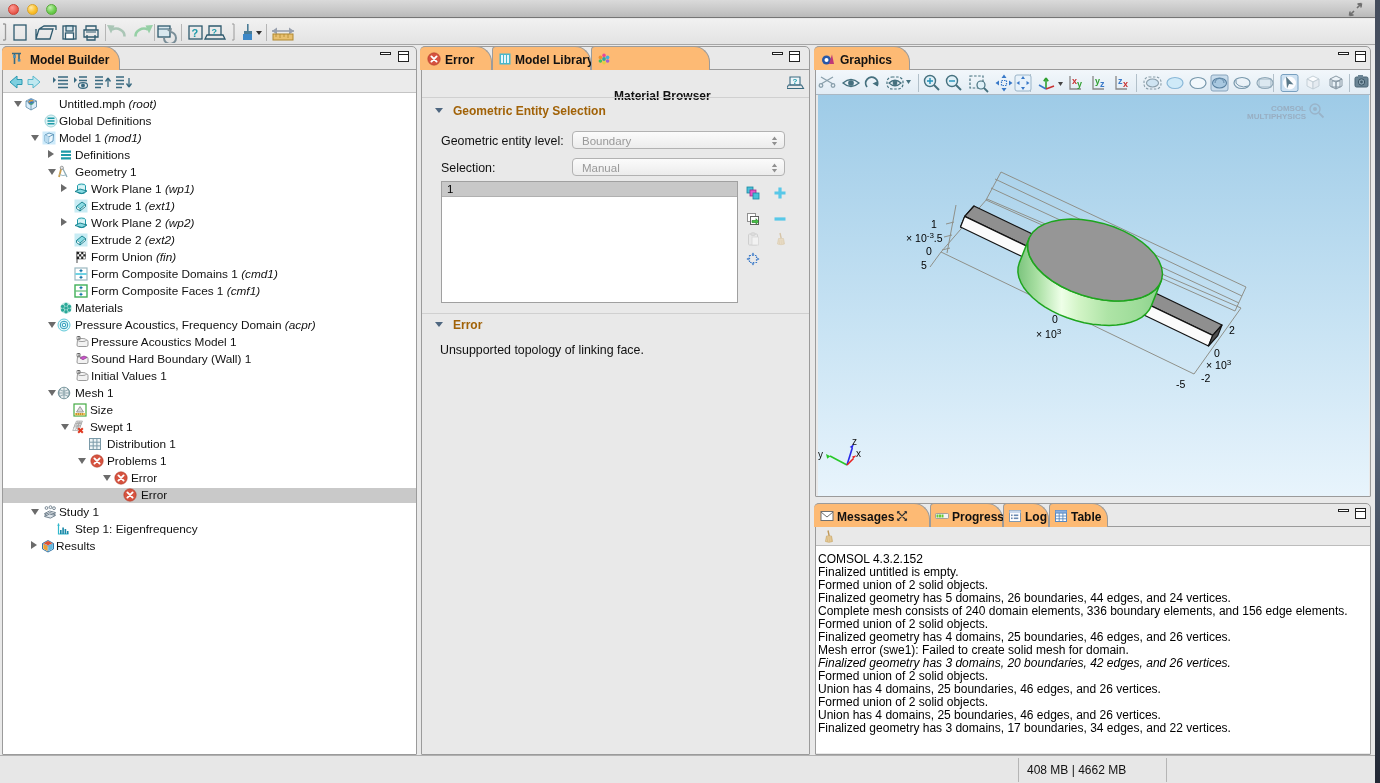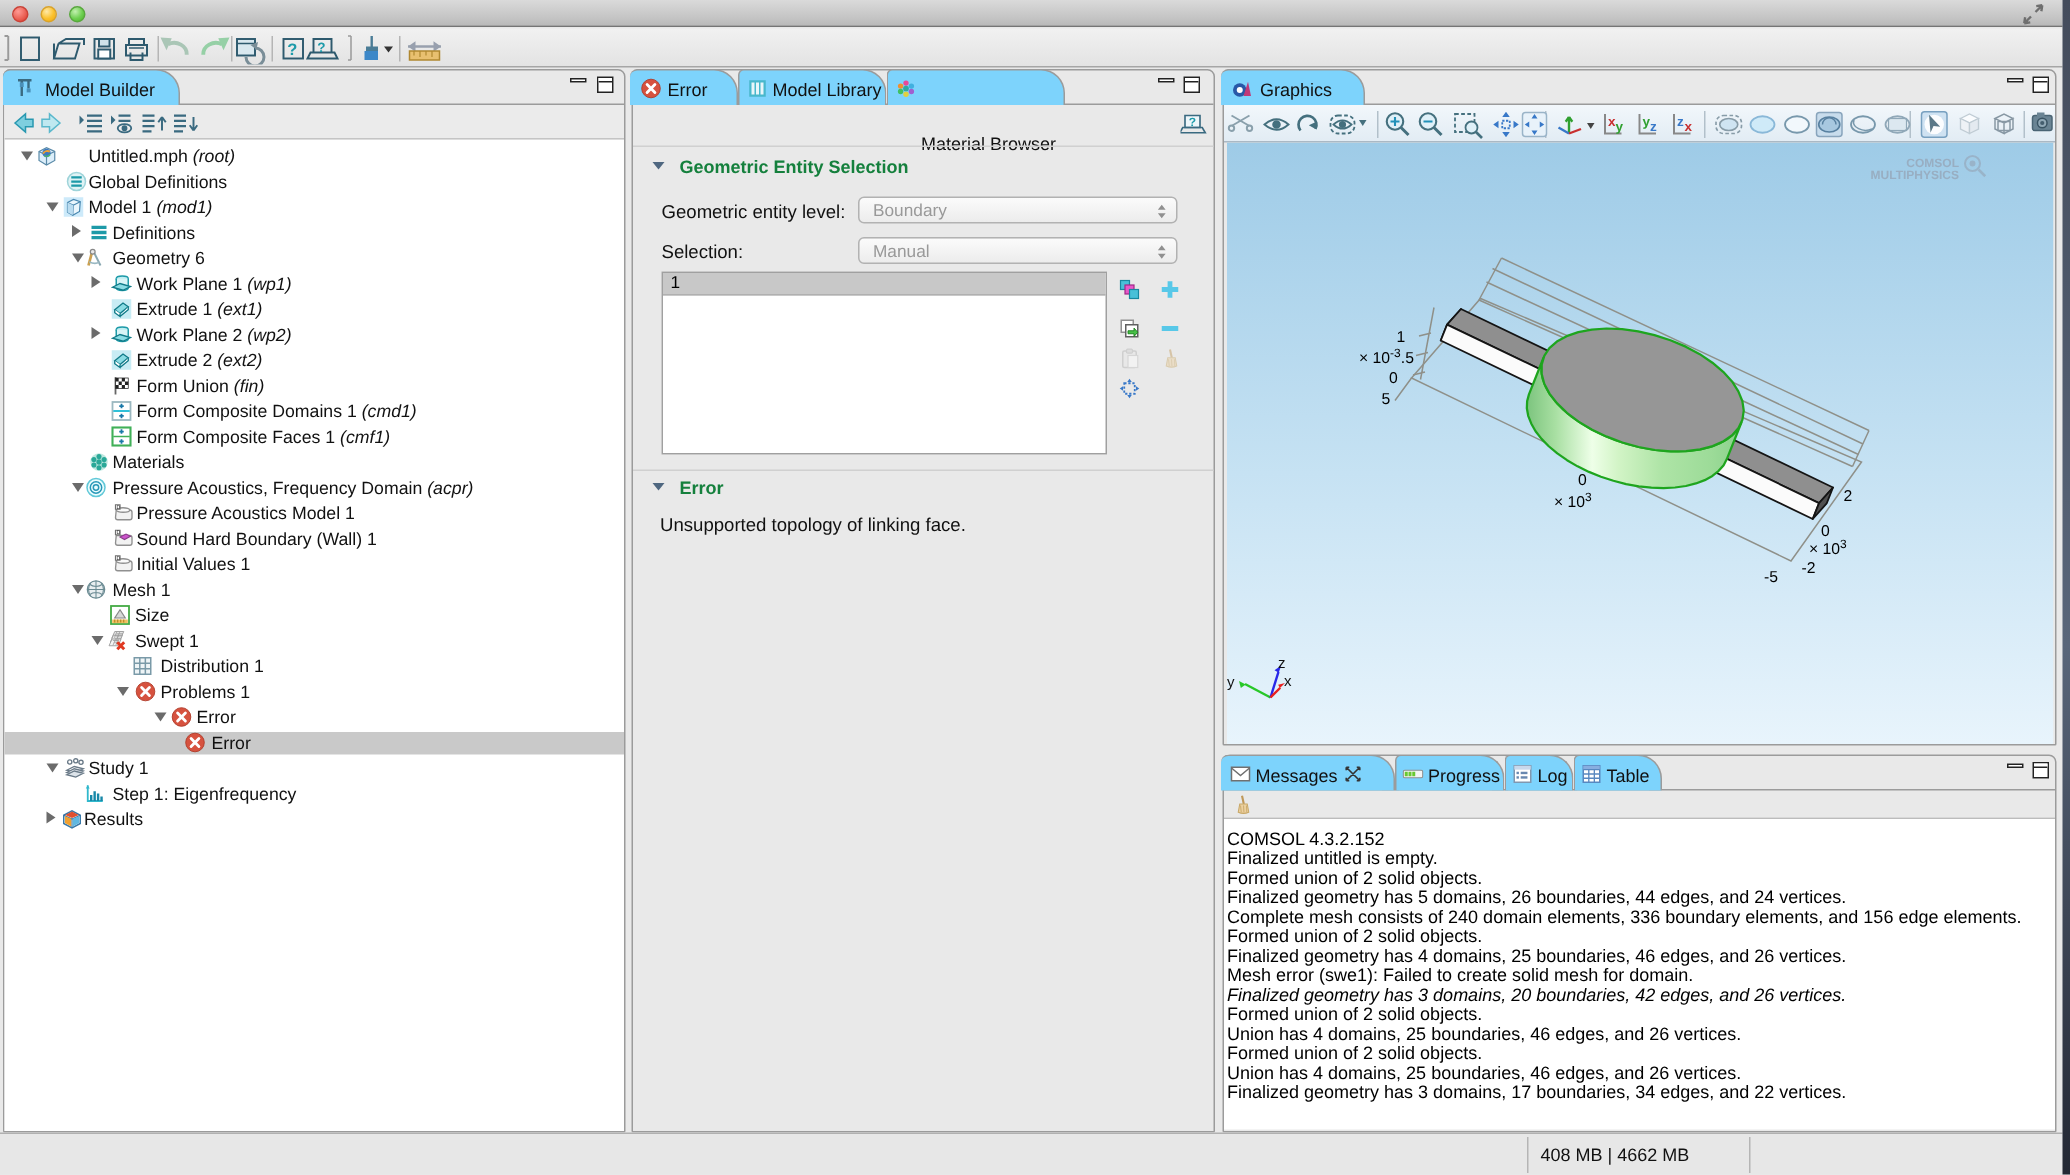--- a/index.html
+++ b/index.html
@@ -3,32 +3,32 @@
 <style>
 *{margin:0;padding:0;box-sizing:border-box;}
 html,body{width:1380px;height:783px;overflow:hidden;background:#e9e9e9;font-family:"Liberation Sans",sans-serif;}
 .abs{position:absolute;}
 #titlebar{position:absolute;left:0;top:0;width:1375px;height:18px;background:linear-gradient(#dadada,#c6c6c6 65%,#b9b9b9);border-bottom:1px solid #757575;}
 .tl{position:absolute;top:3.5px;width:11px;height:11px;border-radius:50%;}
 #title{position:absolute;top:1px;left:0;width:1375px;text-align:center;font-size:13px;color:#393939;}
 #toolbar{position:absolute;left:0;top:19px;width:1375px;height:26px;background:linear-gradient(#f1f1f1,#e3e3e3);border-bottom:1px solid #a6a6a6;}
 .panel{position:absolute;background:#e9e9e9;border:1px solid #9b9b9b;border-radius:5px 5px 1px 1px;}
 .tabline{position:absolute;border-bottom:1px solid #9b9b9b;height:24px;left:0;right:0;top:0;}
-.tab{position:absolute;top:0;height:24px;background:#7dd3fc;border:1px solid #9b9b9b;border-bottom:none;border-radius:4px 14px 0 0;font-size:12px;color:#111;}
+.tab{position:absolute;top:0;height:24px;background:#fdba74;border:1px solid #9b9b9b;border-bottom:none;border-radius:4px 14px 0 0;font-size:12px;color:#111;font-weight:bold;}
 .tab.active{z-index:3;}
 .tab .lbl{position:absolute;top:5.5px;white-space:nowrap;}
 .minmax{position:absolute;top:5px;width:30px;height:12px;}
 .tree-row{position:absolute;height:17px;left:3px;right:3px;font-size:11.8px;color:#111;}
 .tree-row span.t{position:absolute;top:2px;white-space:nowrap;}
 .tri{position:absolute;width:0;height:0;}
 .tri.down{border-left:4.5px solid transparent;border-right:4.5px solid transparent;border-top:6px solid #6b6b6b;top:6px;}
 .tri.right{border-top:4.5px solid transparent;border-bottom:4.5px solid transparent;border-left:6px solid #6b6b6b;top:4px;}
 .ticon{position:absolute;top:1.5px;}
 i{font-style:italic;}
-.seclbl{color:#15803d;font-weight:bold;font-size:12px;position:absolute;}
+.seclbl{color:#a16207;font-weight:bold;font-size:12px;position:absolute;}
 .sectri{position:absolute;width:0;height:0;border-left:4px solid transparent;border-right:4px solid transparent;border-top:5.5px solid #4f6780;}
 .flbl{position:absolute;font-size:12.4px;color:#111;}
 .combo{position:absolute;height:18px;border:1px solid #b2b2b2;border-radius:4px;background:linear-gradient(#fbfbfb,#ececec);font-size:11.5px;color:#999;}
 .msgline{position:absolute;left:818px;font-size:12px;color:#000000;white-space:nowrap;height:13px;}
 .sep{position:absolute;width:1px;background:#b5b5b5;}
 </style></head>
 <body>
 <div id="titlebar">
 <div class="tl" style="left:8px;background:radial-gradient(circle at 35% 30%,#ff9a94,#ec6559 55%,#d8372a);border:0.5px solid #ca4237;"></div>
 <div class="tl" style="left:27px;background:radial-gradient(circle at 35% 30%,#ffe9a8,#fbc12d 55%,#f0a913);border:0.5px solid #d9a32b;"></div>
@@ -384,21 +384,21 @@
     <svg class="ticon" style="left:56px;" width="14" height="14">
       <use href="#i-def"></use>
     </svg>
     <span class="t" style="left:72px;">Definitions</span>
   </div>
 <div class="tree-row" style="top:163px;">
     <span class="tri down" style="left:45px;"></span>
     <svg class="ticon" style="left:53px;" width="14" height="14">
       <use href="#i-geom"></use>
     </svg>
-    <span class="t" style="left:72px;">Geometry 6</span>
+    <span class="t" style="left:72px;">Geometry 1</span>
   </div>
 <div class="tree-row" style="top:180px;">
     <span class="tri right" style="left:58px;"></span>
     <svg class="ticon" style="left:71px;" width="14" height="14">
       <use href="#i-wp"></use>
     </svg>
     <span class="t" style="left:88px;">Work Plane 1 <i>(wp1)</i></span>
   </div>
 <div class="tree-row" style="top:197px;">
     <svg class="ticon" style="left:71px;" width="14" height="14">

